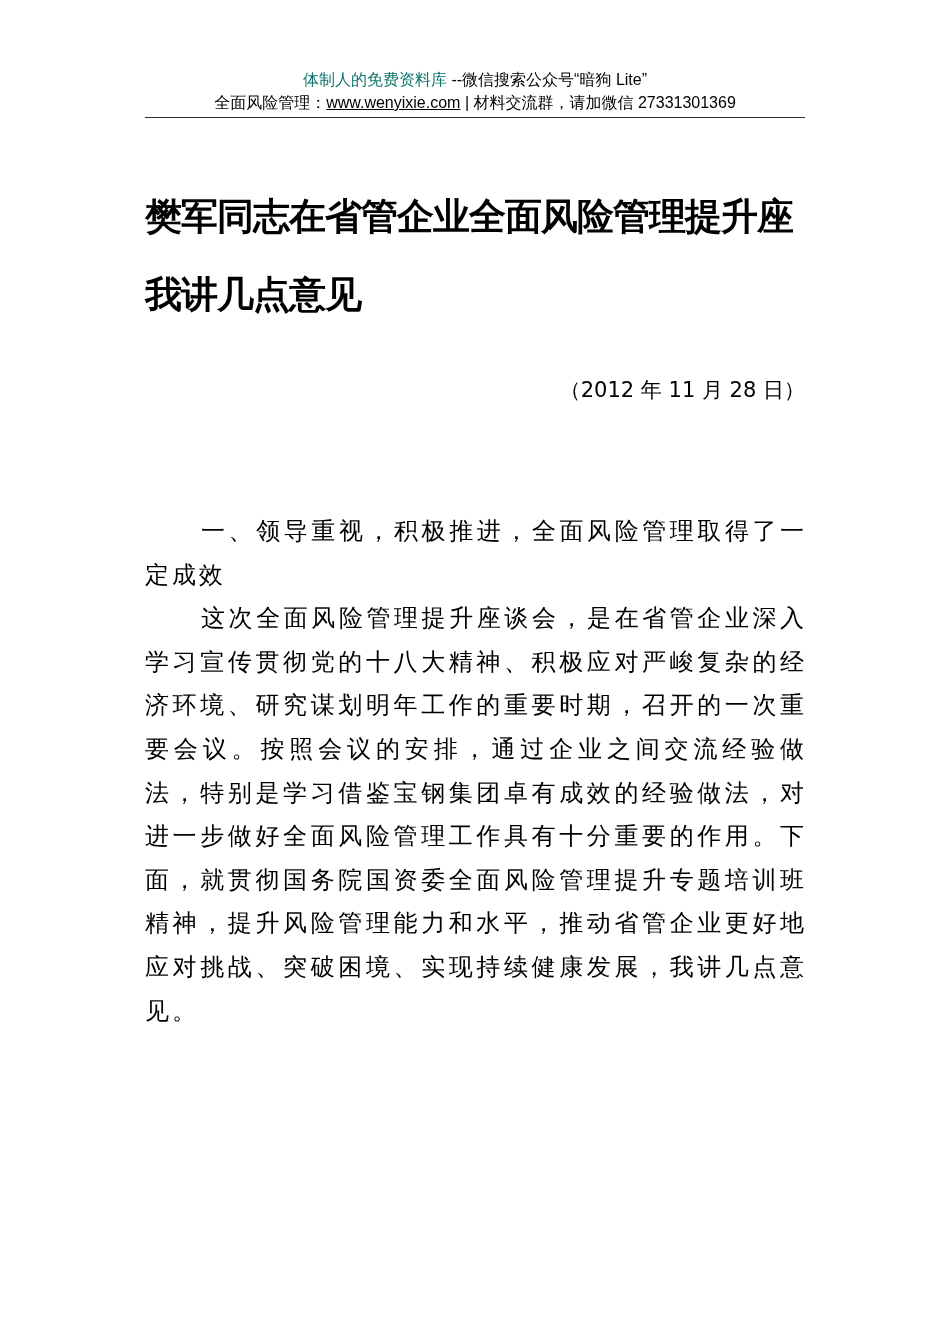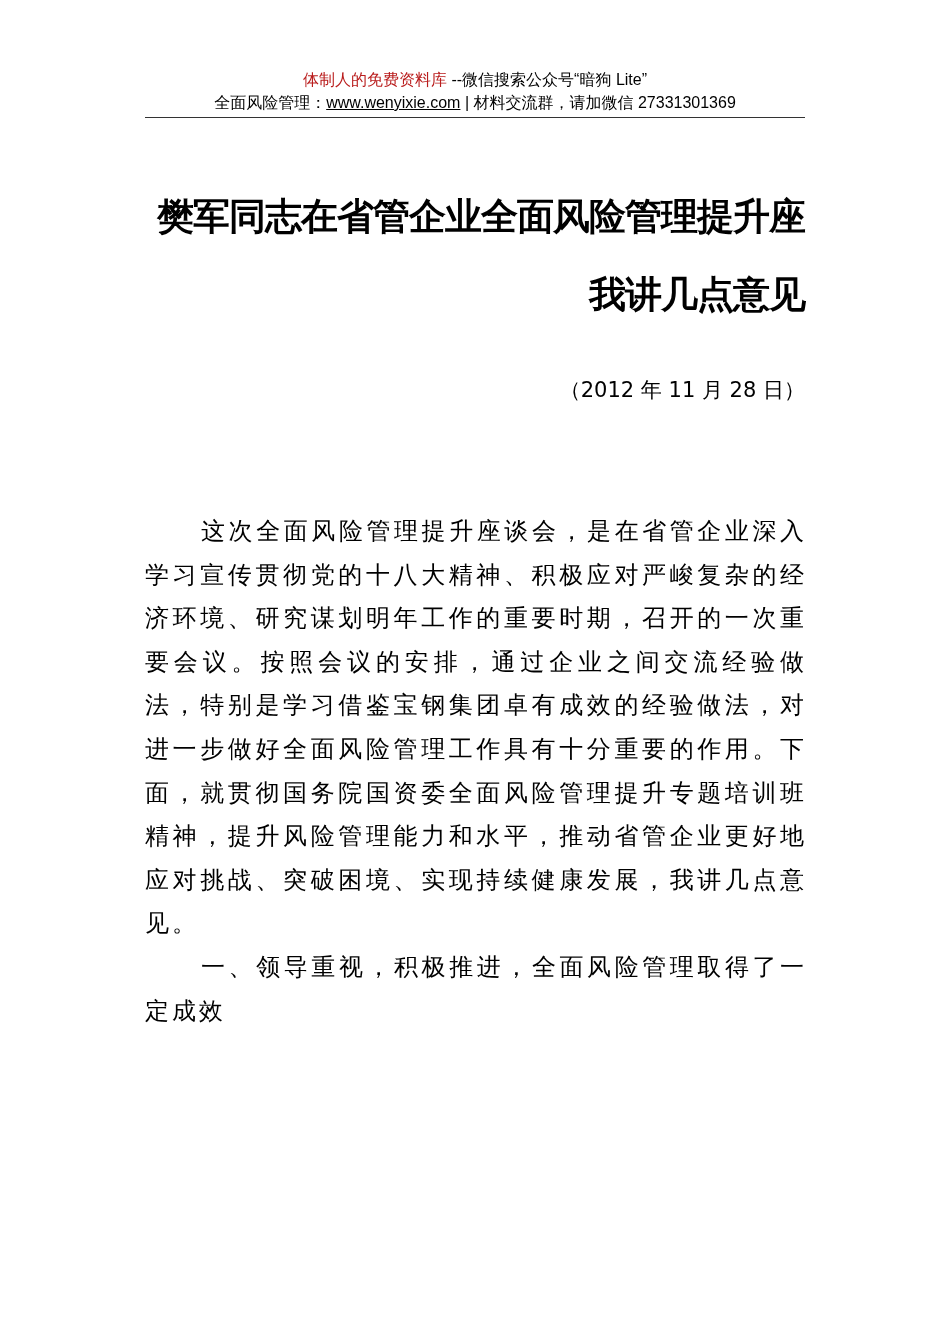--- a/index.html
+++ b/index.html
@@ -1,23 +1,23 @@
 <!DOCTYPE html>
 <html><head>
   <meta charset="utf-8">
   <style>
     html, body { margin:0; padding:0; background:#ffffff; }
     body { width:950px; height:1344px; position:relative; overflow:hidden; font-family:"DejaVu Sans", sans-serif; color:#000; }
     .hdr { position:absolute; left:145px; width:660px; text-align:center; font-family:"Liberation Sans","DejaVu Sans",sans-serif; font-size:16px; line-height:20px; white-space:nowrap; }
     .hdr1 { top:70px; }
     .hdr2 { top:93px; }
-    .red { color:#b91c1c; }
+    .red { color:#0f766e; }
     .link { color:#000000; text-decoration:underline; }
     .hr { position:absolute; left:145px; top:117px; width:660px; height:1px; background:#333; }
-    .title { position:absolute; left:145px; width:660px; text-align:right; font-family:"DejaVu Serif", serif; font-weight:bold; font-size:37px; line-height:44px; white-space:nowrap; letter-spacing:-1px; }
+    .title { position:absolute; left:145px; width:660px; text-align:left; font-family:"DejaVu Serif", serif; font-weight:bold; font-size:37px; line-height:44px; white-space:nowrap; letter-spacing:-1px; }
     .t1 { top:194px; }
     .t2 { top:272px; }
     .date { position:absolute; left:145px; width:660px; top:376px; text-align:right; font-size:21px; line-height:28px; font-family:"DejaVu Sans", sans-serif; }
     .body { position:absolute; left:145px; width:662px; top:510px; font-size:24px; line-height:43.6px; letter-spacing:2.9px; font-family:"DejaVu Sans", sans-serif; }
     .body p { margin:0; text-align:justify; text-align-last:auto; }
     .indent { text-indent:56px; }
   </style>
 </head>
 <body>
 
@@ -28,15 +28,15 @@
   <span>全面风险管理：</span><span class="link">www.wenyixie.com</span><span> | 材料交流群，请加微信 27331301369</span>
 </div>
 <div class="hr"></div>
 
 <div class="title t1">樊军同志在省管企业全面风险管理提升座</div>
 <div class="title t2">我讲几点意见</div>
 
 <div class="date">（2012 年 11 月 28 日）</div>
 
 <div class="body">
+  <p class="indent">一、领导重视，积极推进，全面风险管理取得了一定成效</p>
   <p class="indent">这次全面风险管理提升座谈会，是在省管企业深入学习宣传贯彻党的十八大精神、积极应对严峻复杂的经济环境、研究谋划明年工作的重要时期，召开的一次重要会议。按照会议的安排，通过企业之间交流经验做法，特别是学习借鉴宝钢集团卓有成效的经验做法，对进一步做好全面风险管理工作具有十分重要的作用。下面，就贯彻国务院国资委全面风险管理提升专题培训班精神，提升风险管理能力和水平，推动省管企业更好地应对挑战、突破困境、实现持续健康发展，我讲几点意见。</p>
-  <p class="indent">一、领导重视，积极推进，全面风险管理取得了一定成效</p>
 </div>
 
 </body></html>

